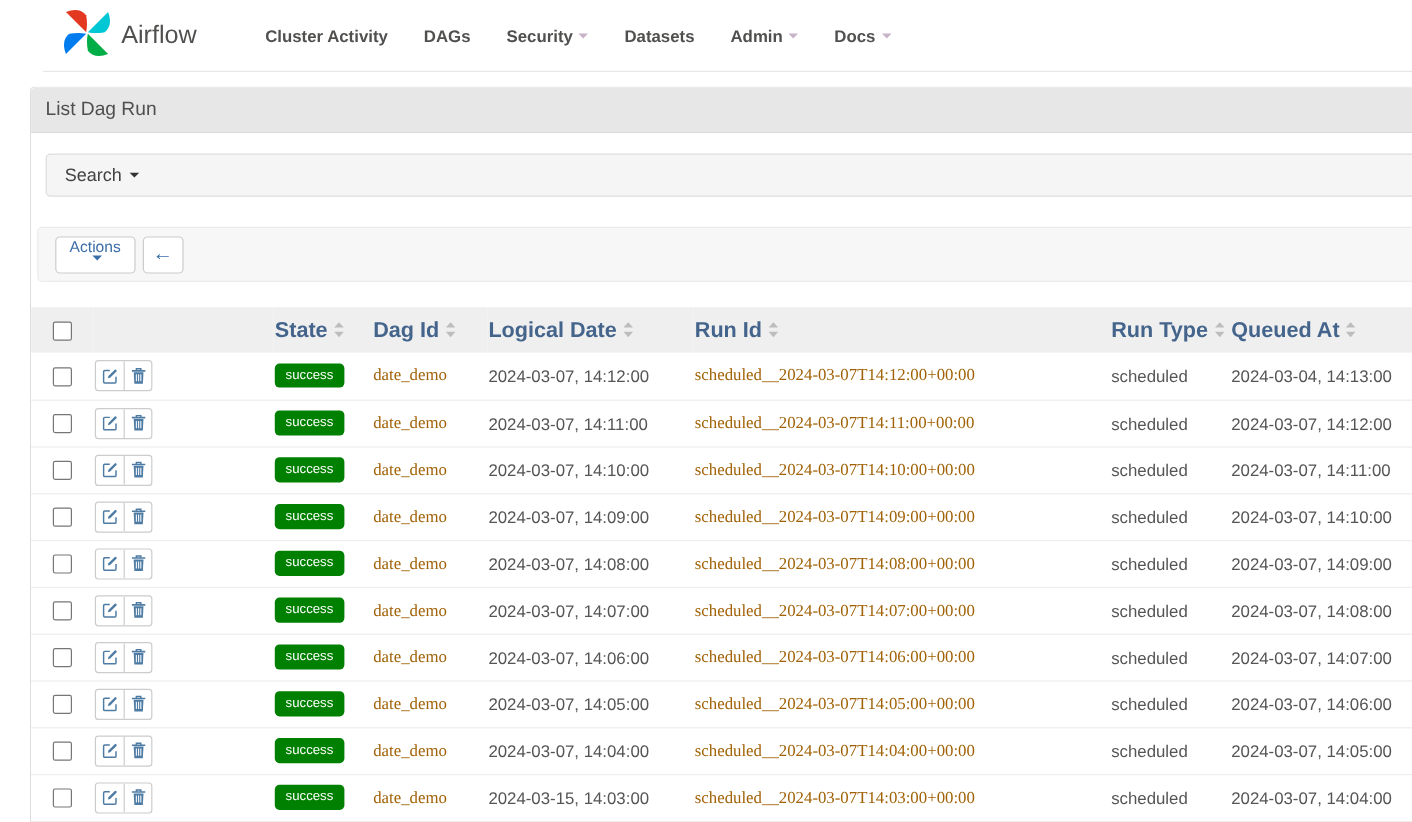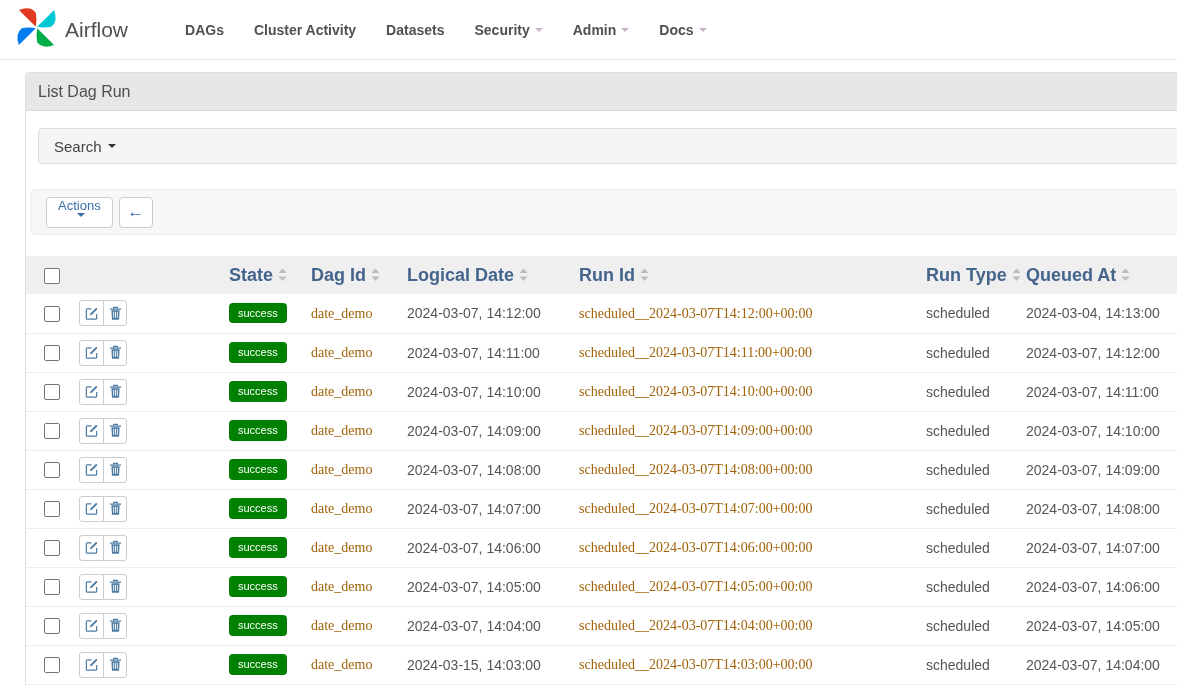--- a/index.html
+++ b/index.html
@@ -1,21 +1,21 @@
 <!DOCTYPE html>
 <html><head>
 <meta charset="utf-8">
 <style>
   * { box-sizing: border-box; margin: 0; padding: 0; }
   html, body { width: 1177px; height: 685px; overflow: hidden; background: #fff;
     font-family: "Liberation Sans", sans-serif; }
 
   
   .navbar { height: 60px; display: flex; align-items: center; padding-left: 14px;
-    background: #fff; border-bottom: 1px solid #e7e7e7; }
+    background: #fff; border-bottom: 1px solid #e7e7e7; margin-left: 36px; }
   .logo-svg { width: 45px; height: 45px; }
   .brand-text { font-size: 21px; color: #51504f; margin-left: 6px; }
   .nav-items { display: flex; align-items: center; margin-left: 42px; }
   .nav-item { padding: 0 15px; font-size: 14px; font-weight: bold; color: #51504f;
     cursor: pointer; display: flex; align-items: center; height: 60px; }
   .nav-caret { width: 0; height: 0; border-left: 4px solid transparent;
     border-right: 4px solid transparent; border-top: 4px solid #c8b2c8; margin-left: 5px; }
 
   
   .panel { margin: 12px 0 0 25px; width: 1400px; border-left: 1px solid #ddd;
@@ -79,37 +79,37 @@
         <path d="M31 31 L7 7 Q23 1 31 11 Q33 22 31 31 Z" fill="#E43921"></path>
         <path d="M33 31 L57 7 Q63 23 53 31 Q42 33 33 31 Z" fill="#00C7D4"></path>
         <path d="M33 33 L57 57 Q41 63 33 53 Q31 42 33 33 Z" fill="#00AD46"></path>
         <path d="M31 33 L7 57 Q1 41 11 33 Q22 31 31 33 Z" fill="#017CEE"></path>
       </g>
     </svg>
   </span>
   <span class="brand-text">Airflow</span>
   <div class="nav-items" id="nav-items">
   <div class="nav-item">
+    <span class="nav-label">Cluster Activity</span>
+
+  </div>
+
+  <div class="nav-item">
     <span class="nav-label">DAGs</span>
-
-  </div>
-
-  <div class="nav-item">
-    <span class="nav-label">Cluster Activity</span>
-
-  </div>
-
-  <div class="nav-item">
-    <span class="nav-label">Datasets</span>
 
   </div>
 
   <div class="nav-item">
     <span class="nav-label">Security</span>
     <span class="nav-caret"></span>
+  </div>
+
+  <div class="nav-item">
+    <span class="nav-label">Datasets</span>
+
   </div>
 
 
   <div class="nav-item">
     <span class="nav-label">Admin</span>
     <span class="nav-caret"></span>
   </div>
 
   <div class="nav-item">
     <span class="nav-label">Docs</span>

